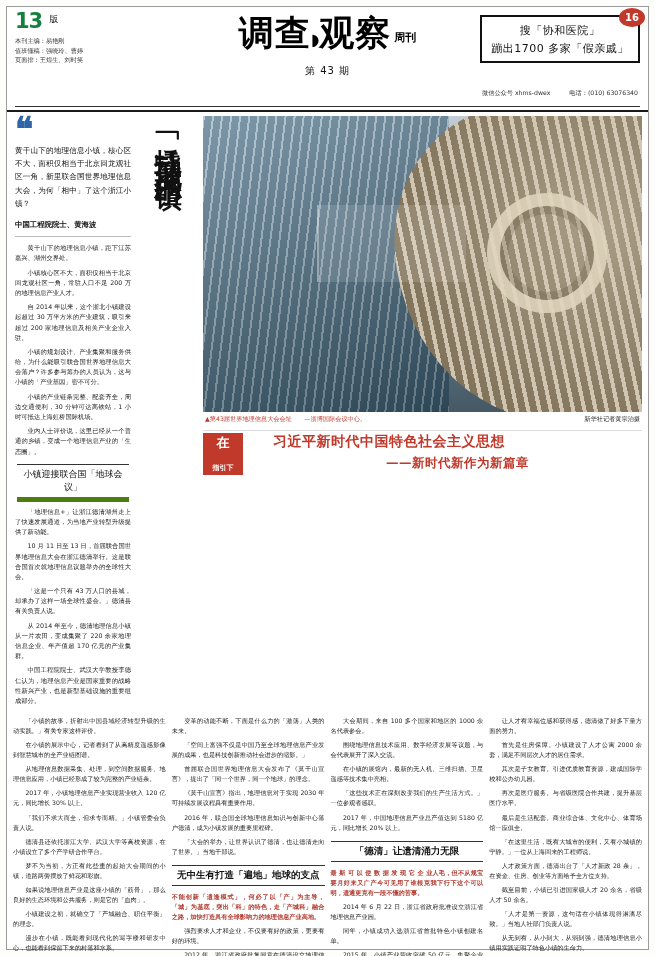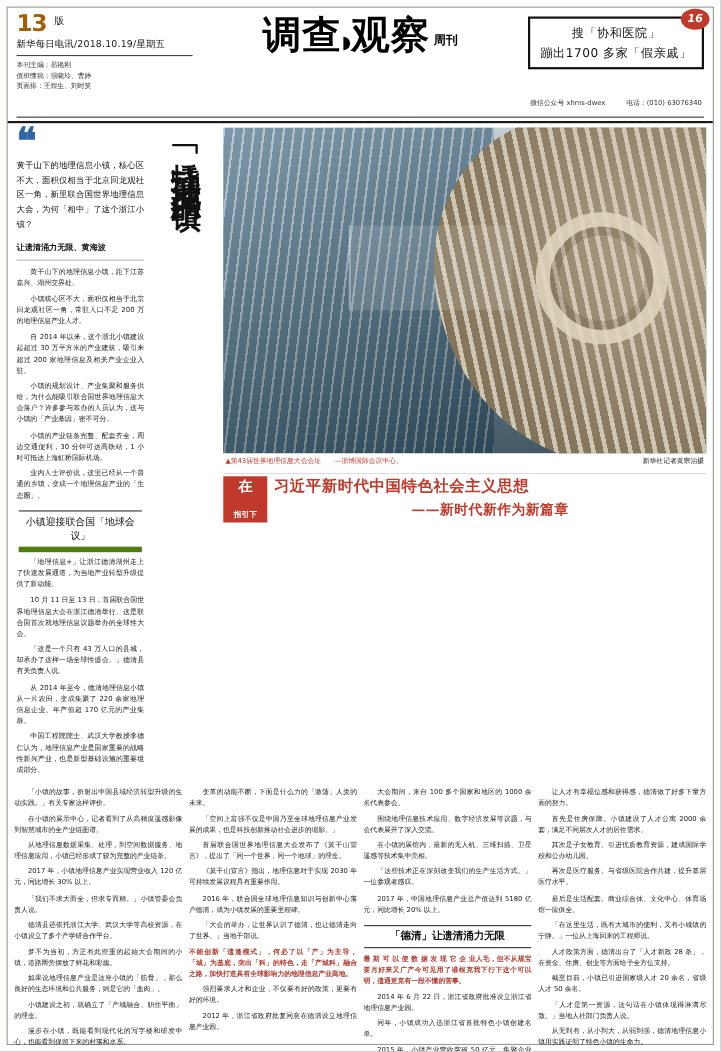--- a/index.html
+++ b/index.html
@@ -25,21 +25,21 @@
   
   .masthead {
     position: relative;
     height: 105px;
     border-bottom: 2px solid #1a1a1a;
   }
   .mh-left {
     position: absolute; left: 8px; top: 4px; width: 170px;
   }
   .edition-no {
-    font-size: 21px; font-weight: bold; color: #a16207;
+    font-size: 21px; font-weight: bold; color: #15803d;
     letter-spacing: -1px; line-height: 1;
     display: inline-block;
   }
   .edition-unit {
     font-size: 9px; color: #222; display: inline-block;
     vertical-align: 6px; margin-left: 2px;
   }
   .mh-date {
     font-size: 8.5px; color: #111; margin-top: 3px;
     border-bottom: 1px solid #444; padding-bottom: 3px; width: 160px;
@@ -70,21 +70,21 @@
     position: absolute; right: 8px; top: 8px; width: 160px; text-align: center;
   }
   .ad-box {
     border: 2px solid #111; padding: 6px 4px 5px; position: relative;
     background: #fff;
   }
   .ad-badge {
     position: absolute; right: -7px; top: -9px;
     width: 26px; height: 19px; border-radius: 50%;
     background: #c0392b; color: #fff;
-    font-size: 10px; font-weight: bold; line-height: 19px; font-style: italic;
+    font-size: 10px; font-weight: bold; line-height: 19px;
   }
   .ad-l1 { font-size: 11px; color: #111; letter-spacing: 0.5px; font-family: Liberation Serif, serif; }
   .ad-l2 { font-size: 11px; color: #111; letter-spacing: 0.5px; margin-top: 3px;}
   .mh-rightinfo {
     display: flex; justify-content: space-between;
     font-size: 6.2px; color: #333; margin-top: 26px; padding: 0 2px;
   }
   .mh-divider {
     position: absolute; left: 8px; right: 8px; bottom: 3px;
     border-top: 1px solid #333;
@@ -176,21 +176,21 @@
     border-top: 1px solid #ddd;
   }
   .banner-red {
     position: absolute; left: 0; top: 2px; width: 40px; height: 42px;
     background: #c0392b; color: #fff; font-weight: bold;
     font-family: "DejaVu Serif","Liberation Serif",serif;
     display: flex; flex-direction: column; align-items: center; justify-content: center;
     font-size: 13px; line-height: 1.1;
   }
   .banner-red span { display: block; }
-  .banner-txt { margin-left: 46px; padding-top: 2px; }
+  .banner-txt { margin-left: 70px; padding-top: 2px; }
   .banner-l1 { color: #c0392b; font-size: 14px; font-weight: bold; letter-spacing: 0.5px;
     font-family:"DejaVu Serif","Liberation Serif",serif; }
   .banner-l2 { color: #c0392b; font-size: 12.5px; font-weight: bold; margin-top: 4px; letter-spacing: 0.5px;
     font-family:"DejaVu Serif","Liberation Serif",serif;text-align:center; }
 
   
   .row2 { display: flex; gap: 6px; margin-top: 6px; }
   .tcol { flex: 1; }
   .tcol .bodytext { font-size: 6.2px; line-height: 1.62; text-align: justify; color: #1a1a1a; }
   .tcol .bodytext p { margin: 0 0 4px; text-indent: 2em; }
@@ -210,32 +210,32 @@
 <div id="page">
   <div class="frame">
 
     <div class="masthead">
 
       <div class="mh-left">
         <div>
           <span class="edition-no">13</span>
           <span class="edition-unit">版</span>
         </div>
-        <div class="mh-date">新华每日电讯/2018.10.19/星期五</div>
         <div class="mh-staff">
           <div>本刊主编：易艳刚</div>
           <div>值班懂稿：强晓玲、曹婷</div>
           <div>页面排：王煌生、刘时笑</div>
         </div>
       </div>
 
       <div class="mh-center">
         <div>
           <span class="paper-name">调查</span><span class="dot">◗</span><span class="paper-name">观察</span><span class="paper-suffix">周刊</span>
         </div>
+        <div class="issue-no">第 43 期</div>
       </div>
 
       <div class="mh-right">
         <div class="ad-box">
           <div class="ad-badge">16</div>
           <div class="ad-l1">搜「协和医院」</div>
           <div class="ad-l2">蹦出1700 多家「假亲戚」</div>
         </div>
         <div class="mh-rightinfo">
           <span>微信公众号   xhms-dwex</span>
@@ -246,21 +246,21 @@
       <div class="mh-divider"></div>
     </div>
 
     <div class="content">
 
       <div class="row1">
 
         <div class="col-quote">
           <div class="quote-mark">❝</div>
           <div class="quote-text">黄干山下的地理信息小镇，核心区不大，面积仅相当于北京回龙观社区一角，新里联合国世界地理信息大会，为何「相中」了这个浙江小镇？</div>
-          <div class="byline">让遗清涌力无限、黄海波</div>
+          <div class="byline">中国工程院院士、黄海波</div>
           <div class="quote-rule"></div>
           <div class="bodytext">
             <p>黄干山下的地理信息小镇，距下江苏嘉兴、湖州交界处。</p>
             <p>小镇核心区不大，面积仅相当于北京回龙观社区一角，常驻人口不足 200 万的地理信息产业人才。</p>
             <p>自 2014 年以来，这个浙北小镇建设起超过 30 万平方米的产业建筑，吸引来超过 200 家地理信息及相关产业企业入驻。</p>
             <p>小镇的规划设计、产业集聚和服务供给，为什么能吸引联合国世界地理信息大会落户？许多参与筹办的人员认为，这与小镇的「产业基因」密不可分。</p>
             <p>小镇的产业链条完整、配套齐全，周边交通便利，30 分钟可达高铁站，1 小时可抵达上海虹桥国际机场。</p>
             <p>业内人士评价说，这里已经从一个普通的乡镇，变成一个地理信息产业的「生态圈」。</p>
           </div>
           <div class="subhead">小镇迎接联合国「地球会议」</div>
@@ -323,20 +323,21 @@
 
         <div class="tcol">
           <div class="bodytext">
             <p>变革的动能不断，下面是什么力的「激荡」人类的未来。</p>
             <p>「空间上富强不仅是中国乃至全球地理信息产业发展的成果，也是科技创新推动社会进步的缩影。」</p>
             <p>首届联合国世界地理信息大会发布了《莫干山宣言》，提出了「同一个世界，同一个地球」的理念。</p>
             <p>《莫干山宣言》指出，地理信息对于实现 2030 年可持续发展议程具有重要作用。</p>
             <p>2016 年，联合国全球地理信息知识与创新中心落户德清，成为小镇发展的重要里程碑。</p>
             <p>「大会的举办，让世界认识了德清，也让德清走向了世界。」当地干部说。</p>
           </div>
+          <div class="sec-title">无中生有打造「遍地」地球的支点</div>
           <div class="bodytext">
             <p class="lead red-lead">不能创新「遗逢模式」，何必了以「产」为主导，「城」为基底，突出「科」的特色，走「产城科」融合之路，加快打造具有全球影响力的地理信息产业高地。</p>
             <p>强烈要求人才和企业，不仅要有好的政策，更要有好的环境。</p>
             <p>2012 年，浙江省政府批复同意在德清设立地理信息产业园。</p>
 
           </div>
         </div>
 
         <div class="tcol">
           <div class="bodytext">

